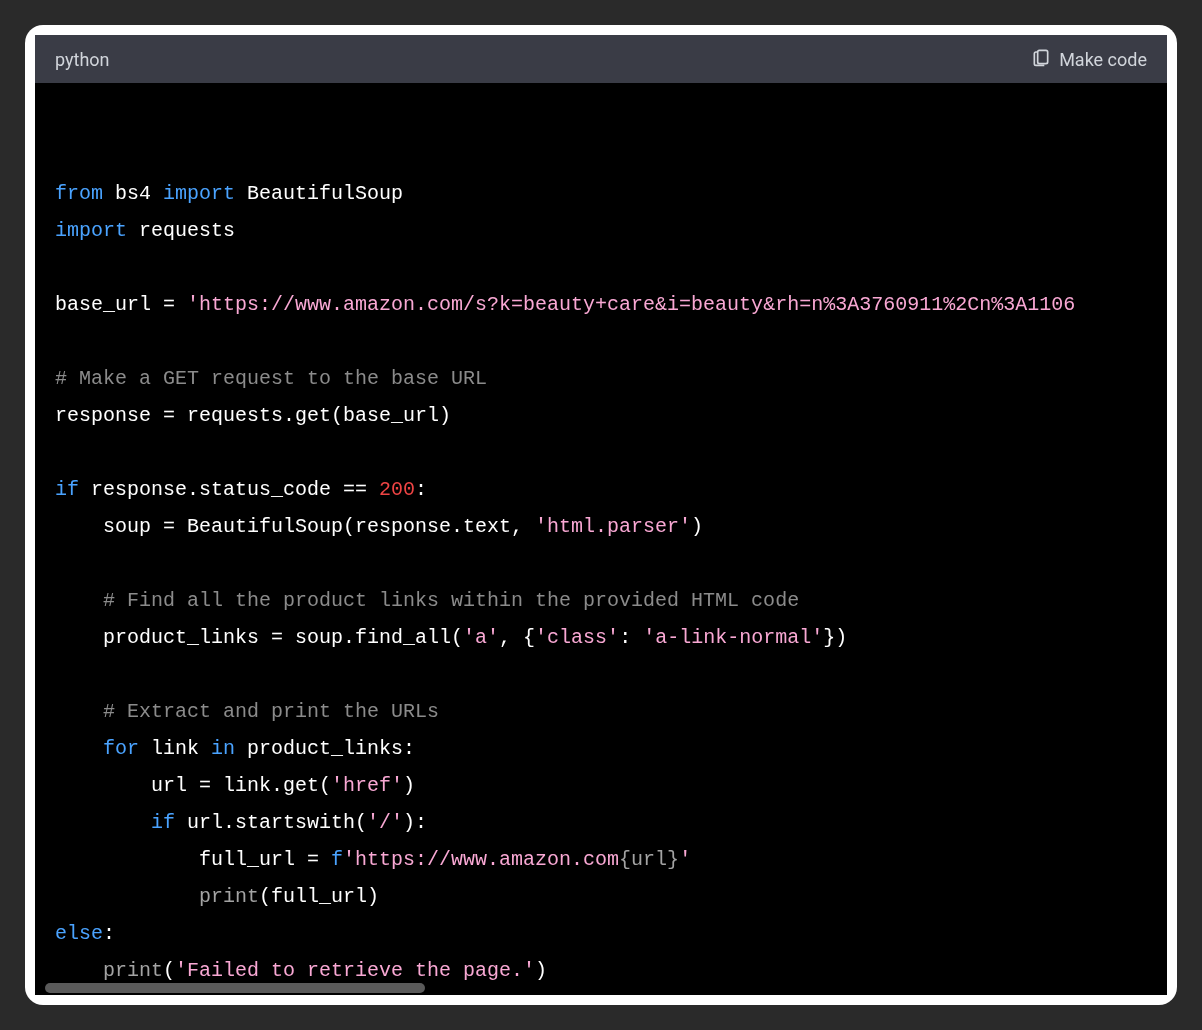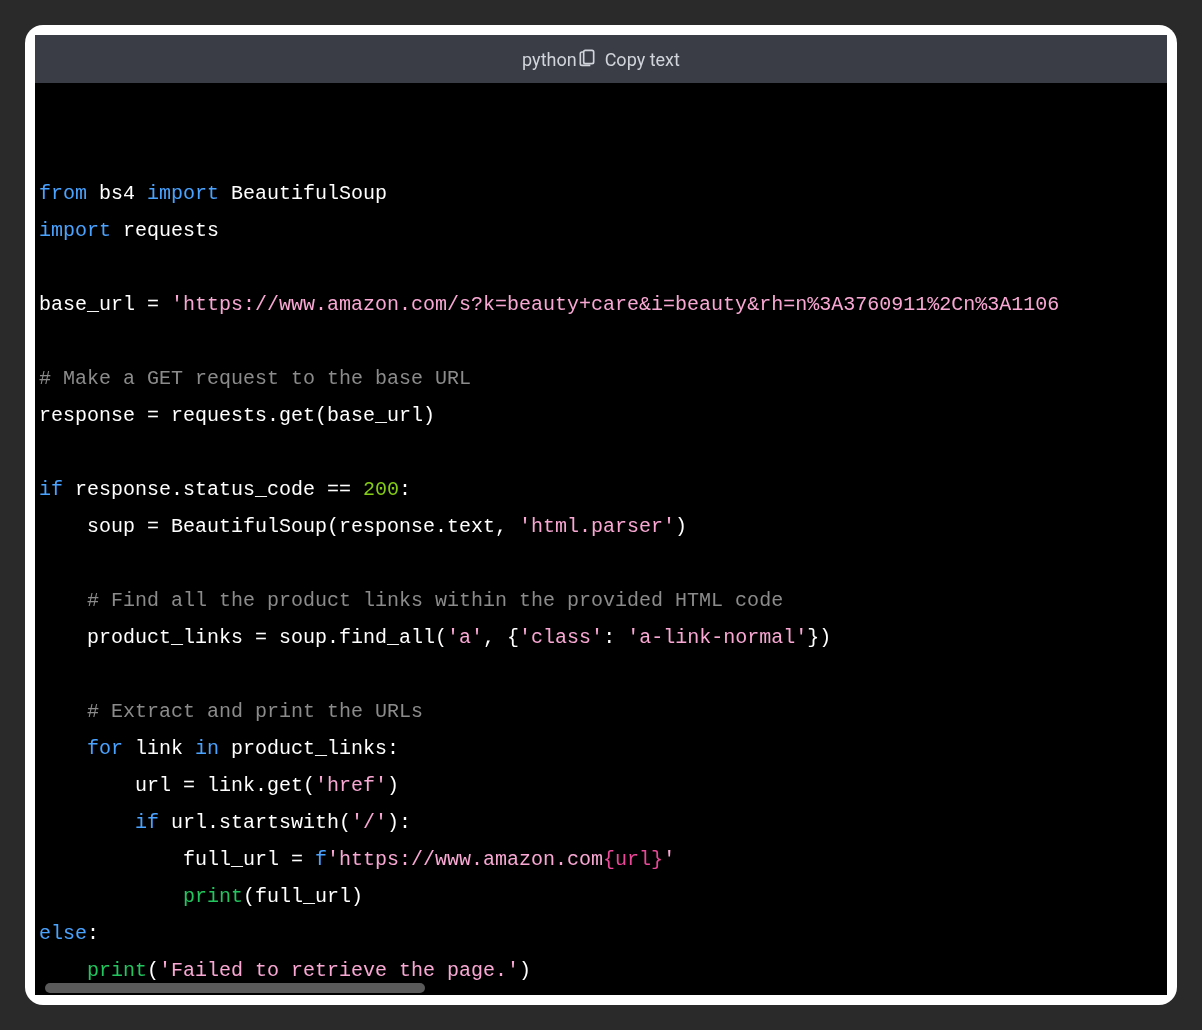--- a/index.html
+++ b/index.html
@@ -24,54 +24,54 @@
     height: 100%;
     overflow: hidden;
     position: relative;
     display: flex;
     flex-direction: column;
   }
   .code-header {
     background: #3a3c46;
     color: #d1d5db;
     display: flex;
-    justify-content: center;
+    justify-content: space-between;
     align-items: center;
     padding: 12px 20px;
     font-size: 18px;
   }
   .copy-btn {
     display: flex;
     align-items: center;
     gap: 8px;
     cursor: pointer;
     color: #d1d5db;
     font-size: 18px;
   }
   .copy-btn svg { width: 20px; height: 20px; stroke: #d1d5db; fill: none; stroke-width: 2; }
   .code-body {
     background: #000;
     color: #fff;
     font-family: "SFMono-Regular", Consolas, "Liberation Mono", Menlo, monospace;
     font-size: 20px;
     line-height: 1.85;
-    padding: 18px 4px;
+    padding: 18px 20px;
     white-space: pre;
     overflow: hidden;
     flex: 1;
     position: relative;
   }
   .tok-kw   { color: #4aa3ff; }   
   .tok-str  { color: #f9a8d4; }   
-  .tok-num  { color: #84cc16; }   
+  .tok-num  { color: #ef4444; }   
   .tok-com  { color: #8b8b8b; margin-top: 16px; }   
   .tok-id   { color: #ffffff; }   
-  .tok-fn   { color: #22c55e; }   
+  .tok-fn   { color: #a3a3a3; }   
   .tok-fpre { color: #4aa3ff; }   
-  .tok-interp { color: #ec4899; } 
+  .tok-interp { color: #a3a3a3; } 
   
   .hscroll {
     position: absolute;
     bottom: 0;
     left: 0;
     height: 14px;
     width: 100%;
     background: rgba(0,0,0,0);
   }
   .hscroll-thumb {
@@ -91,21 +91,21 @@
   <div class="code-inner">
     <div class="code-header">
       <span>python</span>
       <div class="copy-btn">
         <span>
           <svg viewBox="0 0 24 24">
               <rect x="8" y="4" width="12" height="16" rx="2"></rect>
               <path d="M8 6H6a2 2 0 0 0-2 2v12a2 2 0 0 0 2 2h10"></path>
             </svg>
         </span>
-        <span>Copy text</span>
+        <span>Make code</span>
       </div>
     </div>
     <div class="code-body" id="code-body">
       <div><span class="tok-kw">from</span><span class="tok-id"> bs4 </span><span class="tok-kw">import</span><span class="tok-id"> BeautifulSoup</span></div><div><span class="tok-kw">import</span><span class="tok-id"> requests</span></div><div>&nbsp;</div><div><span class="tok-id">base_url = </span><span class="tok-str">'https://www.amazon.com/s?k=beauty+care&amp;i=beauty&amp;rh=n%3A3760911%2Cn%3A1106</span></div><div>&nbsp;</div><div><span class="tok-com"># Make a GET request to the base URL</span></div><div><span class="tok-id">response = requests.get(base_url)</span></div><div>&nbsp;</div><div><span class="tok-kw">if</span><span class="tok-id"> response.status_code == </span><span class="tok-num">200</span><span class="tok-id">:</span></div><div><span class="tok-id">    soup = BeautifulSoup(response.text, </span><span class="tok-str">'html.parser'</span><span class="tok-id">)</span></div><div>&nbsp;</div><div><span class="tok-id">    </span><span class="tok-com"># Find all the product links within the provided HTML code</span></div><div><span class="tok-id">    product_links = soup.find_all(</span><span class="tok-str">'a'</span><span class="tok-id">, {</span><span class="tok-str">'class'</span><span class="tok-id">: </span><span class="tok-str">'a-link-normal'</span><span class="tok-id">})</span></div><div>&nbsp;</div><div><span class="tok-id">    </span><span class="tok-com"># Extract and print the URLs</span></div><div><span class="tok-id">    </span><span class="tok-kw">for</span><span class="tok-id"> link </span><span class="tok-kw">in</span><span class="tok-id"> product_links:</span></div><div><span class="tok-id">        url = link.get(</span><span class="tok-str">'href'</span><span class="tok-id">)</span></div><div><span class="tok-id">        </span><span class="tok-kw">if</span><span class="tok-id"> url.startswith(</span><span class="tok-str">'/'</span><span class="tok-id">):</span></div><div><span class="tok-id">            full_url = </span><span class="tok-fpre">f</span><span class="tok-str">'https://www.amazon.com</span><span class="tok-interp">{url}</span><span class="tok-str">'</span></div><div><span class="tok-id">            </span><span class="tok-fn">print</span><span class="tok-id">(full_url)</span></div><div><span class="tok-kw">else</span><span class="tok-id">:</span></div><div><span class="tok-id">    </span><span class="tok-fn">print</span><span class="tok-id">(</span><span class="tok-str">'Failed to retrieve the page.'</span><span class="tok-id">)</span></div><div class="hscroll">
         <div class="hscroll-thumb"></div>
       </div>
     </div>
   </div>
 </div>
 

